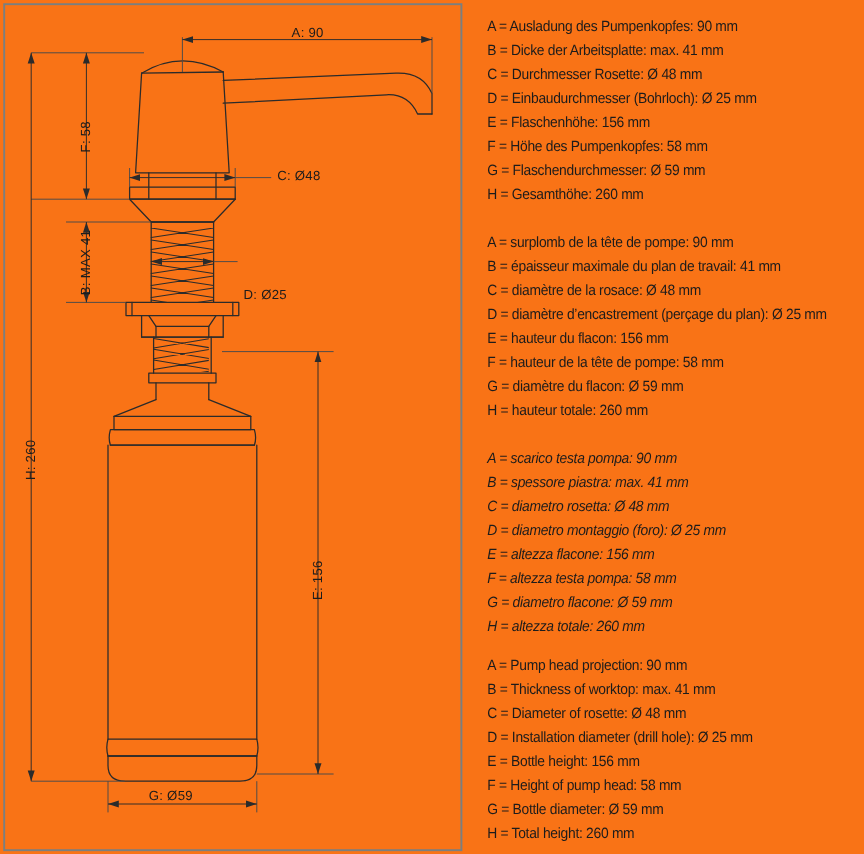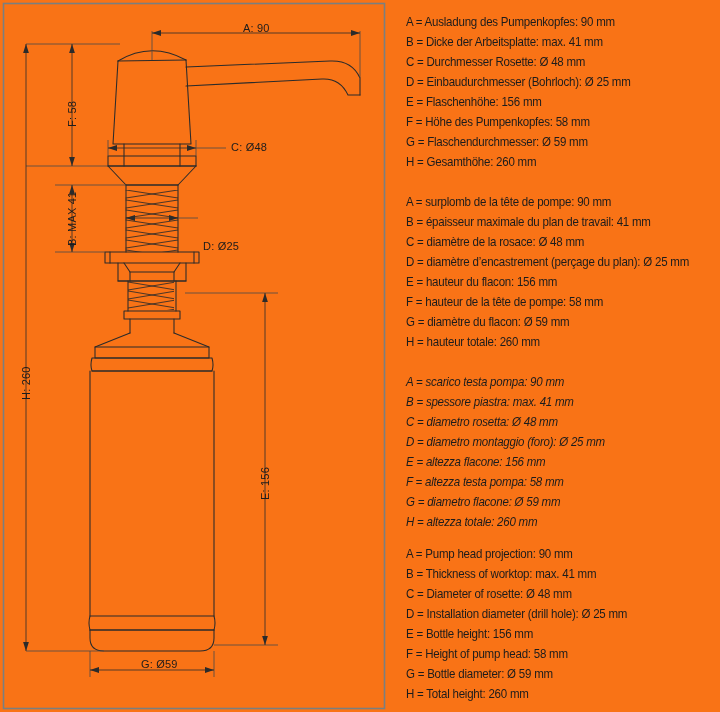--- a/index.html
+++ b/index.html
@@ -199,21 +199,21 @@
     <div class="hlabel" style="left:231px; top:141px;">C: Ø48</div>
 
     <div class="vlabel" style="left:66px; top:246px;">B: MAX 41</div>
 
     <div class="hlabel" style="left:203px; top:211px;margin-top:29px;">D: Ø25</div>
 
     <div class="vlabel" style="left:20px; top:400px;">H: 260</div>
 
     <div class="vlabel" style="left:259px; top:500px;">E: 156</div>
 
-    <div class="hlabel" style="left:141px; top:658px;">G: Ø59</div>
+    <div class="hlabel" style="left:124px; top:658px;">G: Ø59</div>
   </div>
 
   <div id="legend-panel">
 
     <div class="legend-block" style="top:12px;">
       <div class="legend-line">A = Ausladung des Pumpenkopfes: 90 mm</div>
       <div class="legend-line">B = Dicke der Arbeitsplatte: max. 41 mm</div>
       <div class="legend-line">C = Durchmesser Rosette: Ø 48 mm</div>
       <div class="legend-line">D = Einbaudurchmesser (Bohrloch): Ø 25 mm</div>
       <div class="legend-line">E = Flaschenhöhe: 156 mm</div>

